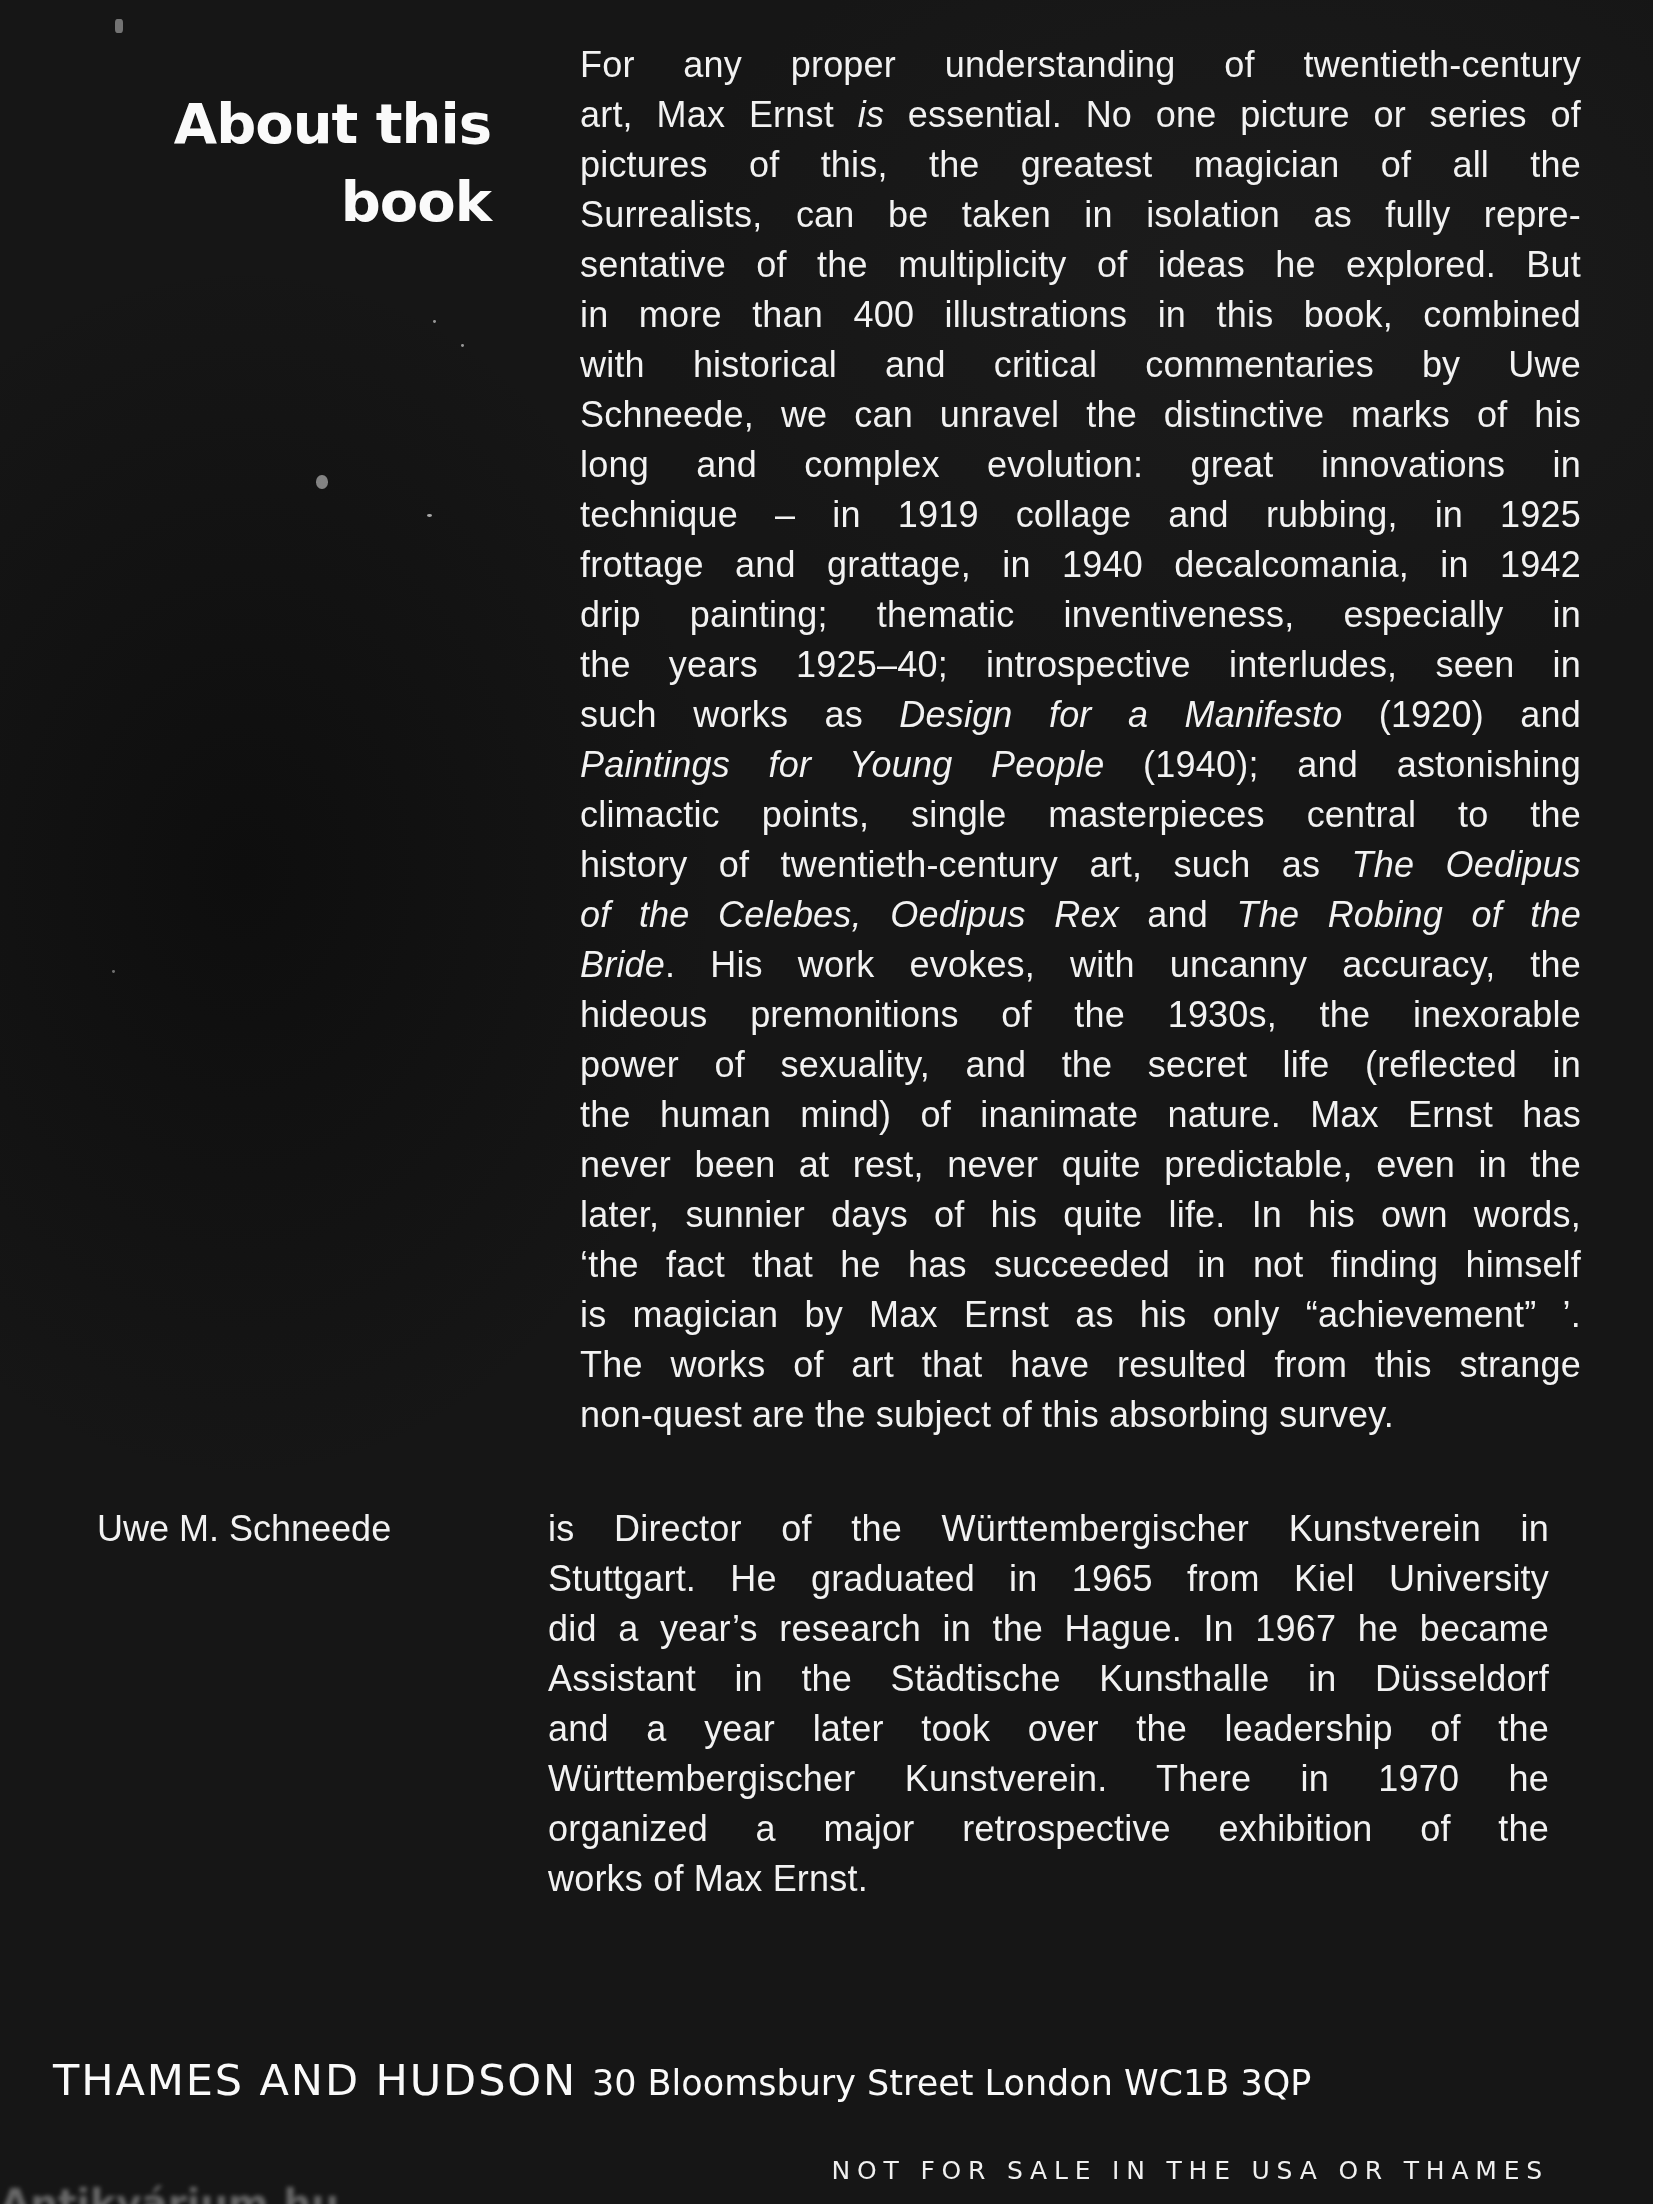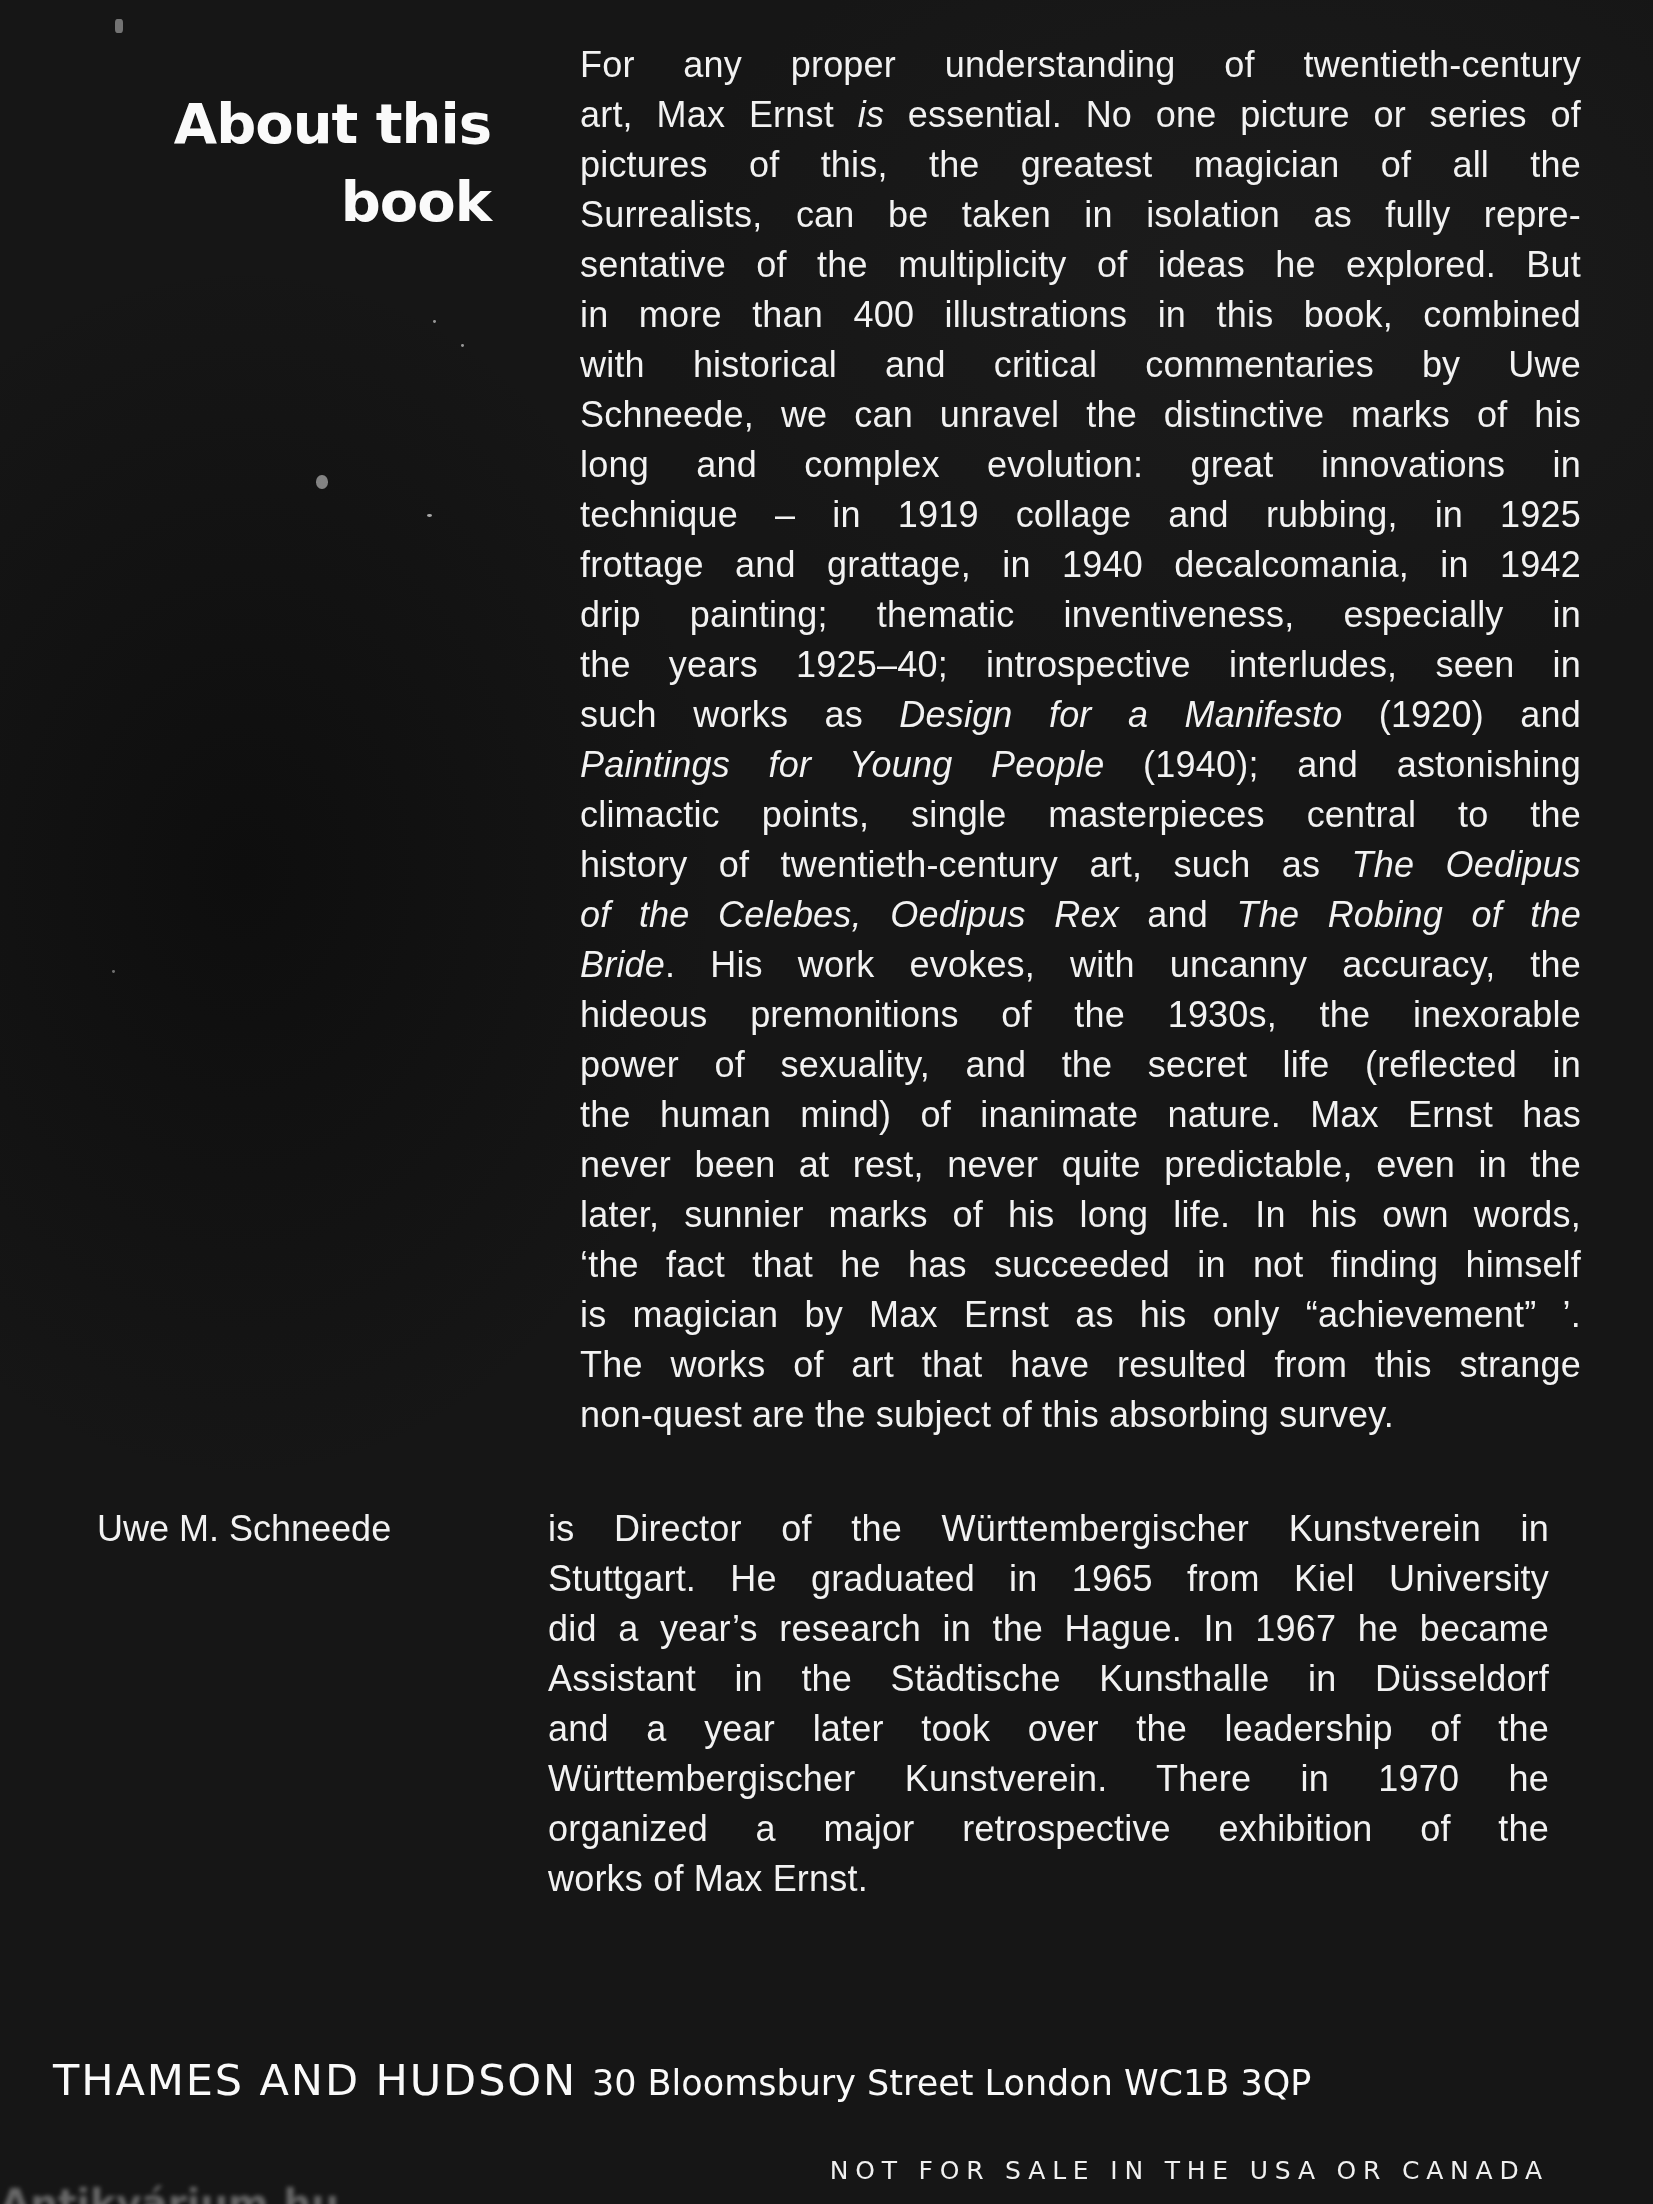--- a/index.html
+++ b/index.html
@@ -140,21 +140,21 @@
     <span class="line"><span>such works as </span><em>Design for a Manifesto</em><span> (1920) and</span></span>
     <span class="line"><em>Paintings for Young People</em><span> (1940); and astonishing</span></span>
     <span class="line">climactic points, single masterpieces central to the</span>
     <span class="line"><span>history of twentieth-century art, such as </span><em>The Oedipus</em></span>
     <span class="line"><em>of the Celebes, Oedipus Rex</em><span> and </span><em>The Robing of the</em></span>
     <span class="line"><em>Bride</em><span>. His work evokes, with uncanny accuracy, the</span></span>
     <span class="line">hideous premonitions of the 1930s, the inexorable</span>
     <span class="line">power of sexuality, and the secret life (reflected in</span>
     <span class="line">the human mind) of inanimate nature. Max Ernst has</span>
     <span class="line">never been at rest, never quite predictable, even in the</span>
-    <span class="line">later, sunnier marks of his long life. In his own words,</span>
+    <span class="line">later, sunnier days of his quite life. In his own words,</span>
     <span class="line">‘the fact that he has succeeded in not finding himself</span>
     <span class="line">is magician by Max Ernst as his only “achievement” ’.</span>
     <span class="line">The works of art that have resulted from this strange</span>
     <span class="line last">non-quest are the subject of this absorbing survey.</span>
   </div>
 
 <div class="author-label">Uwe M. Schneede</div>
 
 <div class="body-text bio" id="bio">
     <span class="line">is Director of the Württembergischer Kunstverein in</span>
@@ -165,21 +165,21 @@
     <span class="line">Württembergischer Kunstverein. There in 1970 he</span>
     <span class="line">organized a major retrospective exhibition of the</span>
     <span class="line last">works of Max Ernst.</span>
   </div>
 
 <div class="publisher">
   <span class="name">THAMES AND HUDSON</span>
   <span class="address">30 Bloomsbury Street London WC1B 3QP</span>
 </div>
 
-<div class="notice">NOT FOR SALE IN THE USA OR CANADA</div>
+<div class="notice">NOT FOR SALE IN THE USA OR THAMES</div>
 
 <div class="watermark">Antikvárium.hu</div>
 
 <span class="speck" style="left:316px;top:475px;width:11.6px;height:13.6px;opacity:0.6;"></span>
 <span class="speck" style="left:427px;top:514px;width:4.9px;height:2.9px;opacity:0.8;"></span>
 <span class="speck" style="left:115px;top:19.4px;width:7.8px;height:13.6px;opacity:0.5;border-radius:30%;"></span>
 <span class="speck" style="left:433px;top:320px;width:2.9px;height:2.9px;opacity:0.7;"></span>
 <span class="speck" style="left:461px;top:344px;width:2.9px;height:2.9px;opacity:0.7;"></span>
 <span class="speck" style="left:112px;top:970px;width:2.9px;height:2.9px;opacity:0.5;"></span>
 

